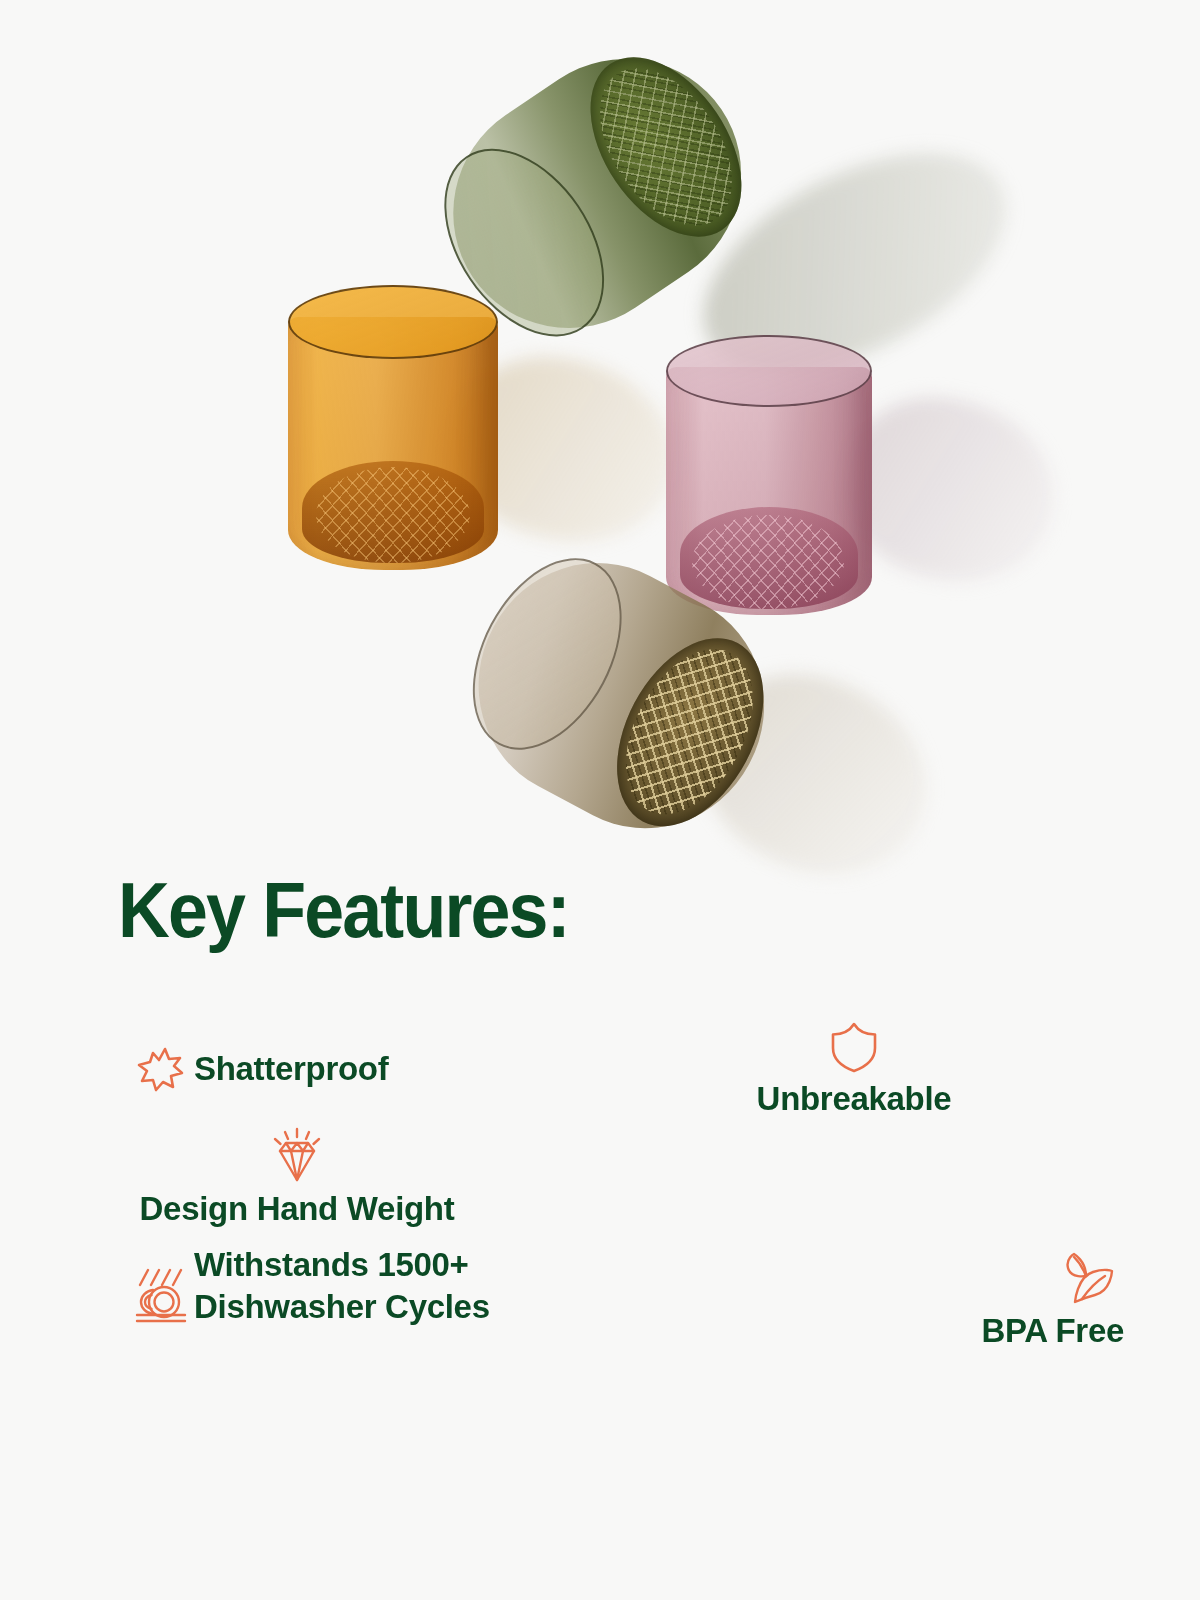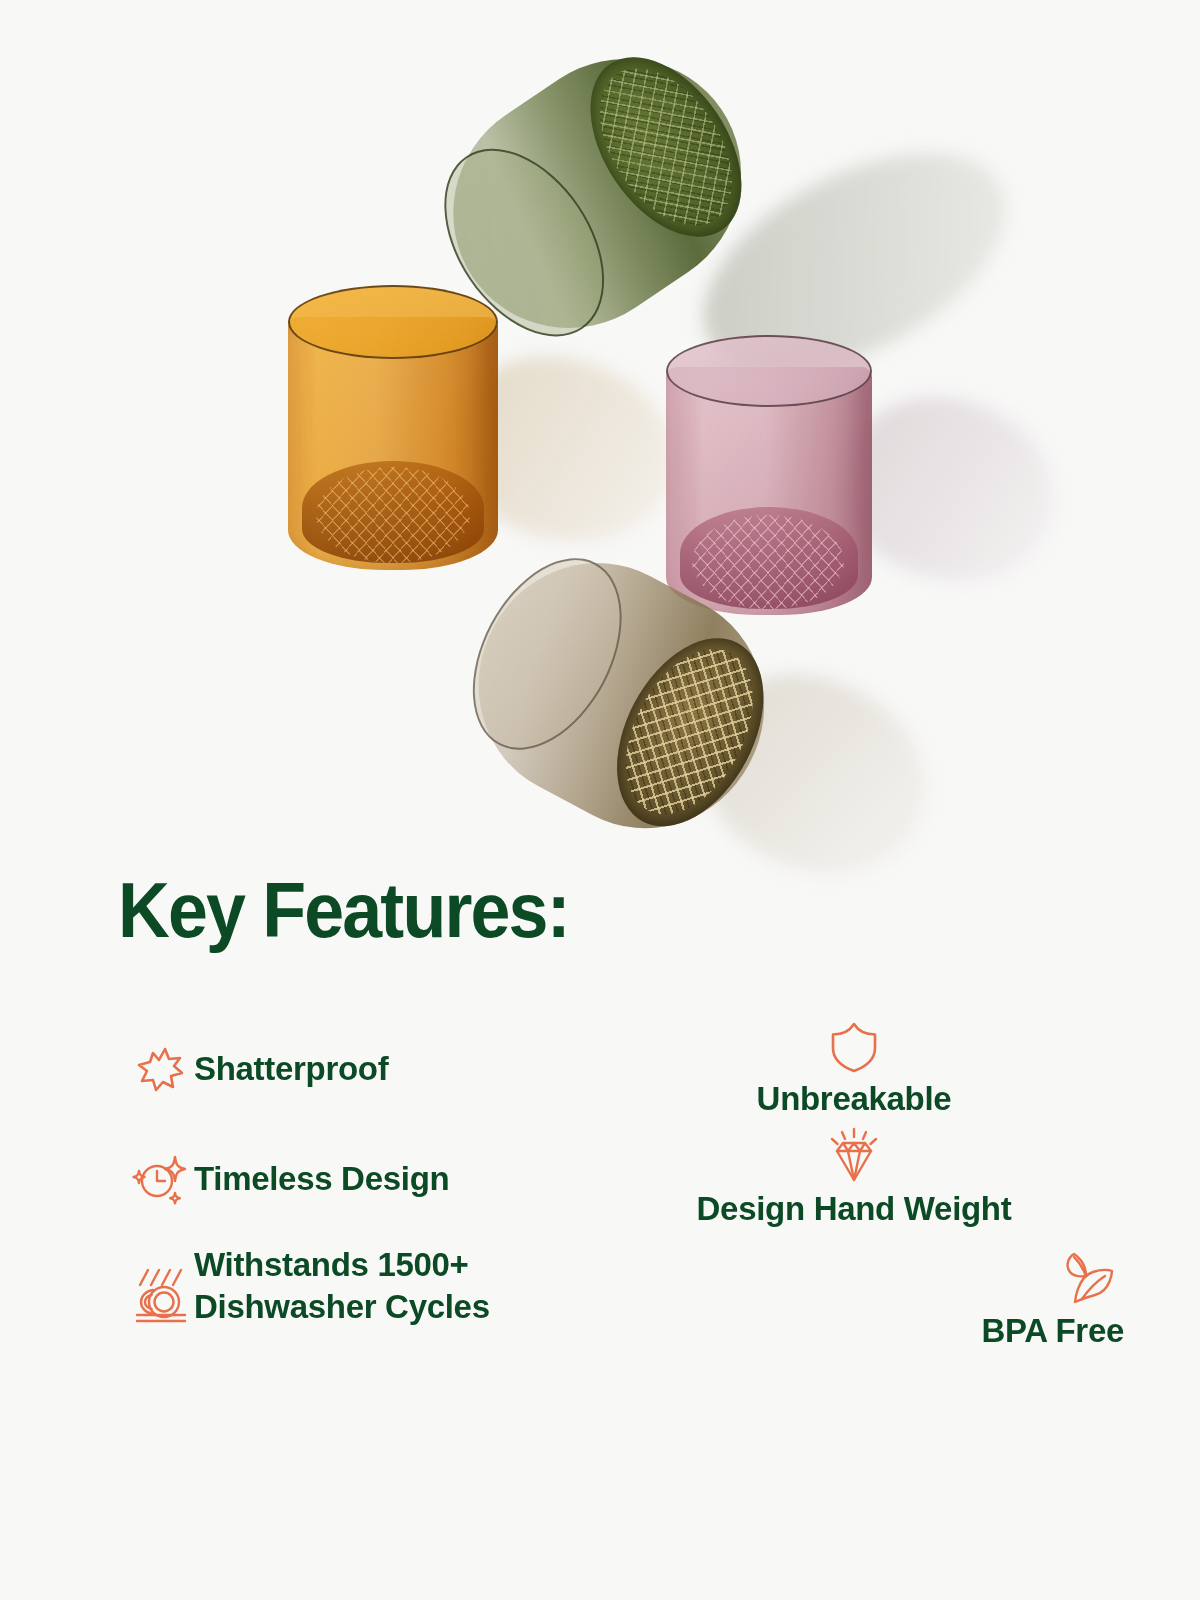--- a/index.html
+++ b/index.html
@@ -310,32 +310,20 @@
             <path d="M28 7 C33 15 42 17.5 49 17.5 L49 31 C49 43 39 50 28 54 C17 50 7 43 7 31 L7 17.5 C14 17.5 23 15 28 7 Z"></path>
           </svg>
         </span>
         <span class="feature-label">Unbreakable</span>
       </div>
 
     </div>
 
     <div class="feature-row row-2">
 
-      <div class="feature-item col-left">
-        <span class="feature-icon">
-          <svg width="62" height="62" viewBox="0 0 62 62" fill="none" stroke="#E8704A" stroke-width="2.4" stroke-linejoin="round" stroke-linecap="round">
-            <circle cx="26" cy="33" r="15"></circle>
-            <path d="M26 23 L26 33 L34 33"></path>
-            <path d="M44 9 C45 17 47 19.5 54 21 C47 22.5 45 25 44 33 C43 25 41 22.5 34 21 C41 19.5 43 17 44 9 Z"></path>
-            <path d="M8 23 C8.6 27 9.8 28.3 13.5 29 C9.8 29.7 8.6 31 8 35 C7.4 31 6.2 29.7 2.5 29 C6.2 28.3 7.4 27 8 23 Z"></path>
-            <path d="M44 45 C44.5 48.5 45.5 49.6 48.8 50.2 C45.5 50.8 44.5 51.9 44 55.4 C43.5 51.9 42.5 50.8 39.2 50.2 C42.5 49.6 43.5 48.5 44 45 Z"></path>
-          </svg>
-        </span>
-        <span class="feature-label">Timeless Design</span>
-      </div>
 
       <div class="feature-item col-right">
         <span class="feature-icon">
           <svg width="62" height="60" viewBox="0 0 62 60" fill="none" stroke="#E8704A" stroke-width="2.4" stroke-linejoin="round" stroke-linecap="round">
             <path d="M14 25 L31 54 L48 25 Z"></path>
             <path d="M14 25 L20 17 L42 17 L48 25"></path>
             <path d="M20 17 L25 25 L31 17 L37 25 L42 17"></path>
             <path d="M25 25 L31 54 L37 25"></path>
             <path d="M31 3 L31 11"></path>
             <path d="M19 6 L22 13"></path>

